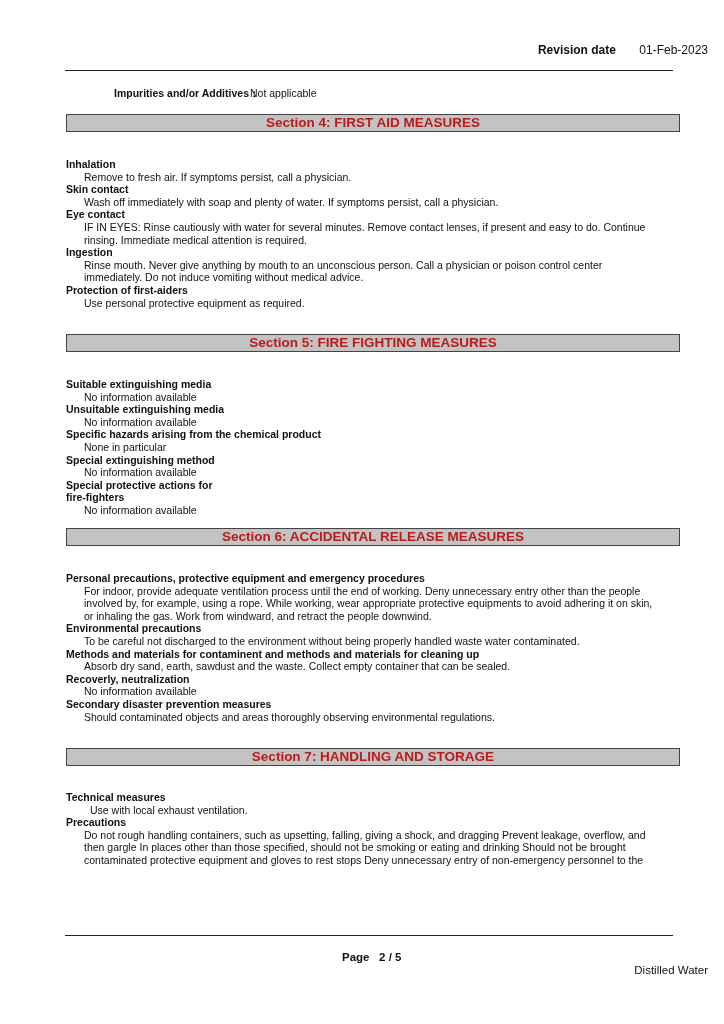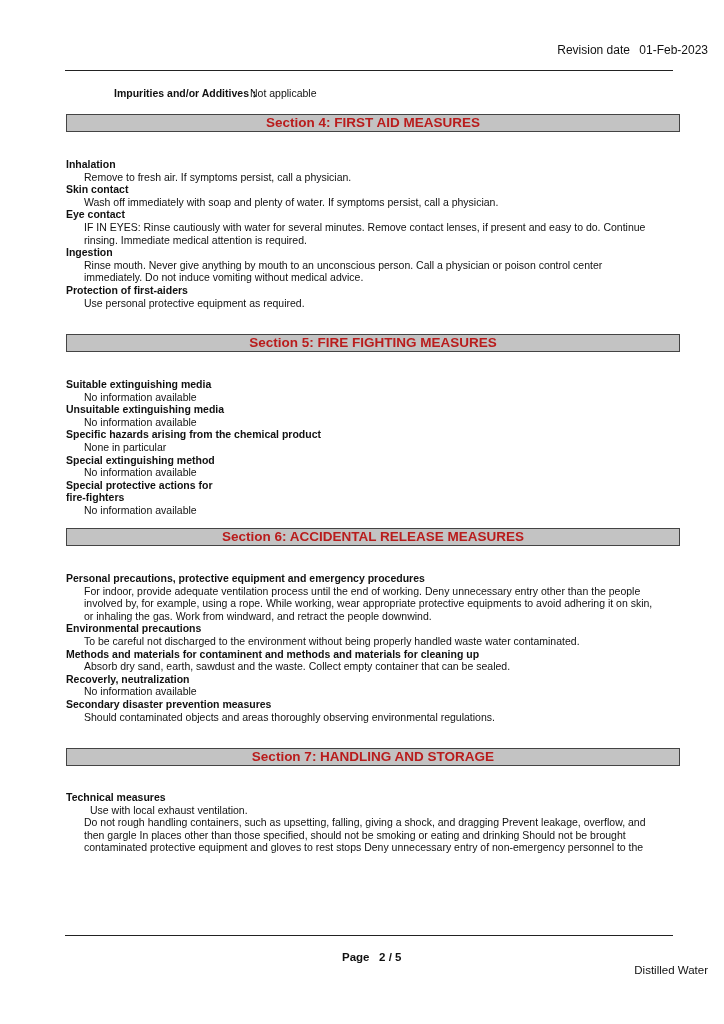--- a/index.html
+++ b/index.html
@@ -1,20 +1,20 @@
 <!DOCTYPE html>
 <html><head>
 <meta charset="utf-8">
 <style>
   html, body { margin: 0; padding: 0; background: #ffffff; }
   body { width: 724px; height: 1024px; position: relative; overflow: hidden;
          font-family: "Liberation Sans", sans-serif; color: #111; }
   .abs { position: absolute; }
   .rev { top: 43px; right: 16px; font-size: 12px; white-space: nowrap; }
-  .rev .lbl { font-weight: normal; margin-right: 6px; }
+  .rev .lbl { font-weight: bold; margin-right: 20px; }
   .rule { position: absolute; left: 65px; width: 608px; height: 1px; background: #222; }
   .imp { top: 87px; left: 66px; font-size: 10.5px; padding-left: 48px; }
   .imp .lbl { font-weight: bold; }
   .imp-val { top: 87px; left: 250px; font-size: 10.5px; }
   .sec { position: absolute; left: 66px; width: 612px; height: 16px;
          background: #c3c3c3; border: 1px solid #444; box-sizing: content-box;
          text-align: center; font-weight: bold; font-size: 13.5px; line-height: 16px; color: #b91c1c; }
   .block { position: absolute; left: 66px; width: 610px; font-size: 10.5px; line-height: 12.6px; }
   .h { font-weight: bold; }
   .t { padding-left: 18px; }
@@ -81,20 +81,21 @@
   <div class="h">Recoverly, neutralization</div>
   <div class="t">No information available</div>
   <div class="h">Secondary disaster prevention measures</div>
   <div class="t">Should contaminated objects and areas thoroughly observing environmental regulations.</div>
 </div>
 
 <div class="sec" style="top:748px">Section 7: HANDLING AND STORAGE</div>
 <div class="block" style="top:791px">
   <div class="h">Technical measures</div>
   <div class="t2">Use with local exhaust ventilation.</div>
+  <div class="h">Precautions</div>
   <div class="t">Do not rough handling containers, such as upsetting, falling, giving a shock, and dragging Prevent leakage, overflow, and</div>
   <div class="t">then gargle In places other than those specified, should not be smoking or eating and drinking Should not be brought</div>
   <div class="t">contaminated protective equipment and gloves to rest stops Deny unnecessary entry of non-emergency personnel to the</div>
 </div>
 
 <div class="rule" style="top:935px"></div>
 <div class="abs pg">
   <span>Page</span>&nbsp;&nbsp;
   <span>2 / 5</span>
 </div>

